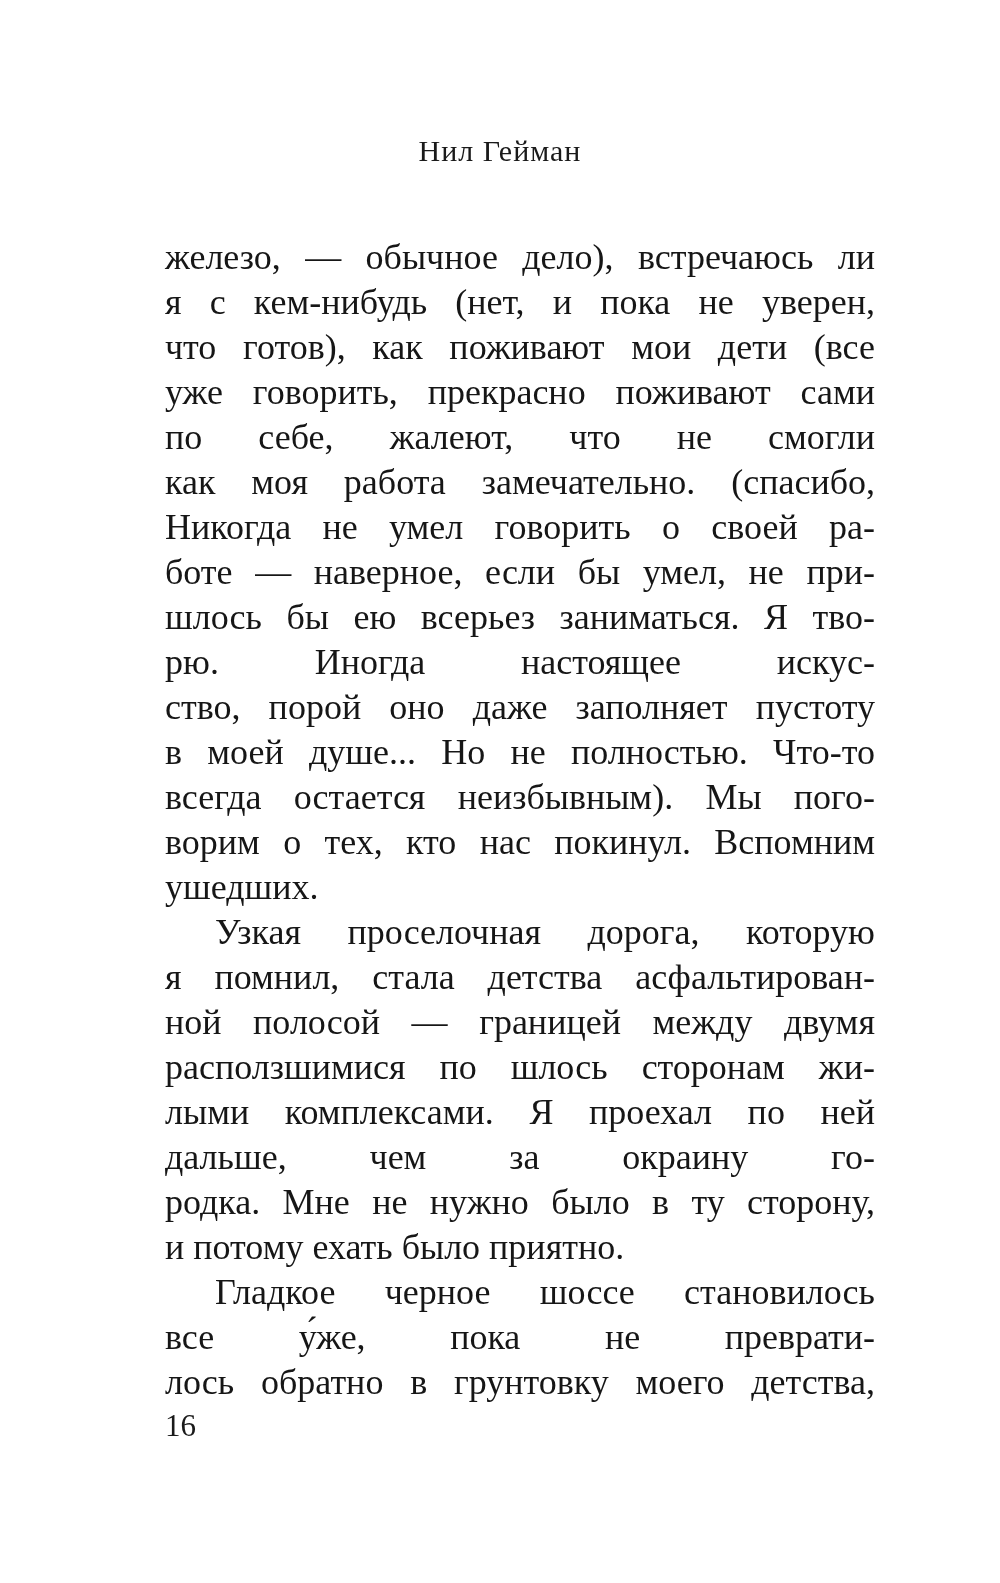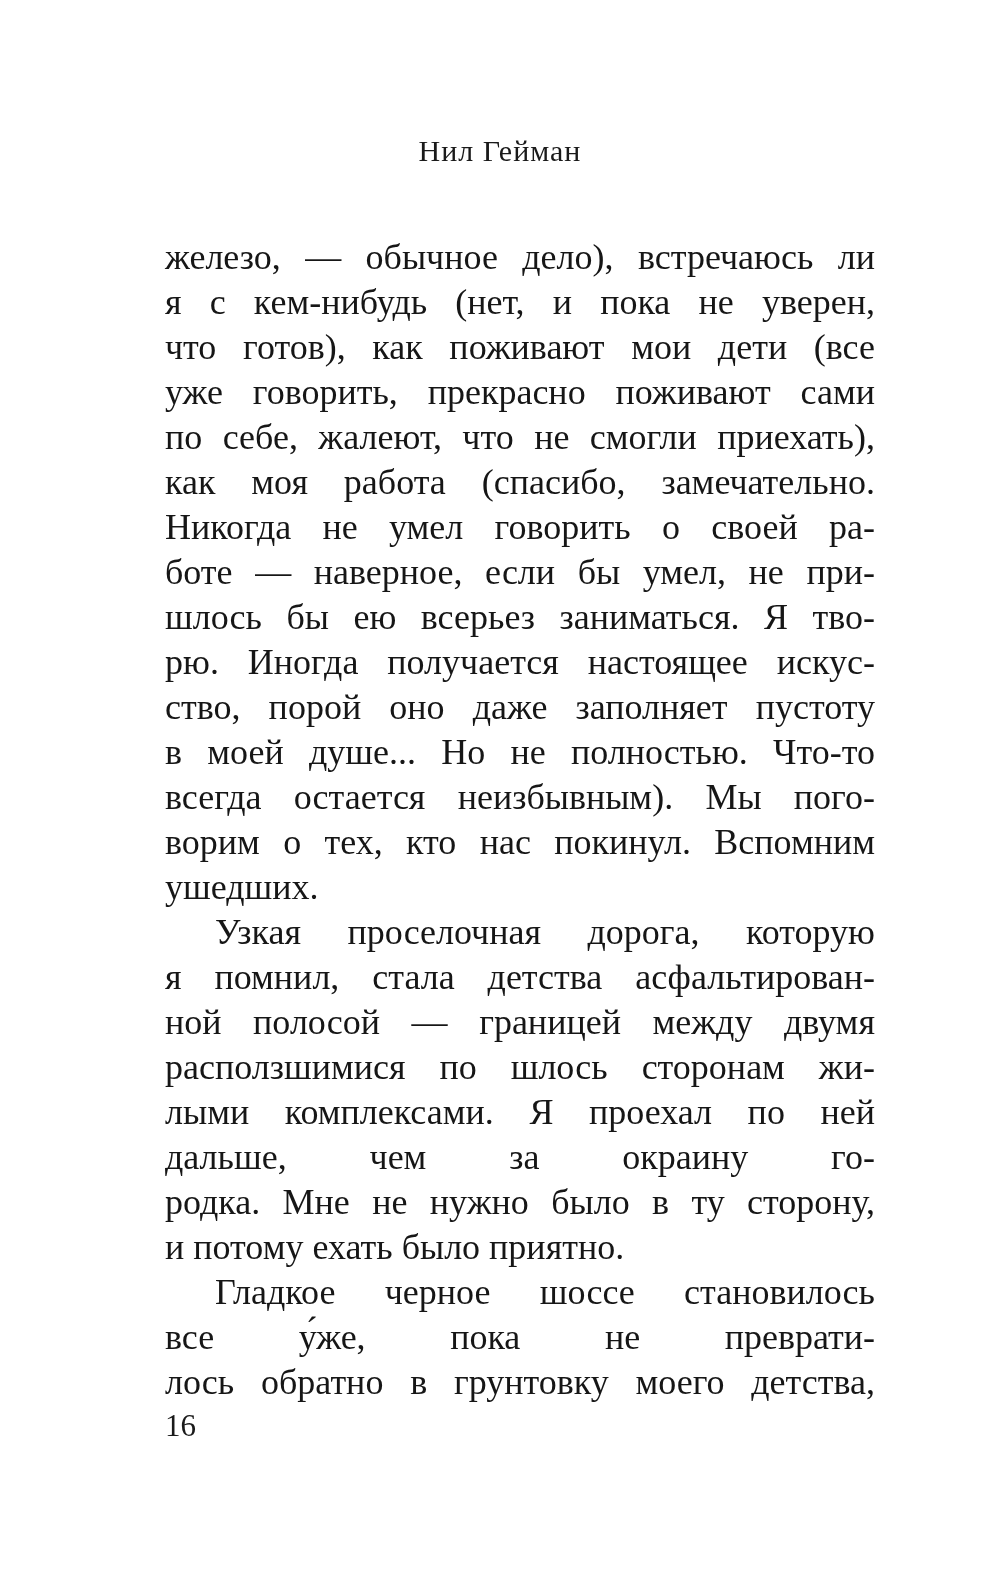--- a/index.html
+++ b/index.html
@@ -104,28 +104,27 @@
         <span>поживают</span>
         <span>сами</span>
       </div>
       <div class="line justify">
         <span>по</span>
         <span>себе,</span>
         <span>жалеют,</span>
         <span>что</span>
         <span>не</span>
         <span>смогли</span>
-        <span>приехать),</span>
       </div>
       <div class="line justify">
         <span>как</span>
         <span>моя</span>
         <span>работа</span>
+        <span>замечательно.</span>
         <span>(спасибо,</span>
-        <span>замечательно.</span>
       </div>
       <div class="line justify">
         <span>Никогда</span>
         <span>не</span>
         <span>умел</span>
         <span>говорить</span>
         <span>о</span>
         <span>своей</span>
         <span>ра-</span>
       </div>
@@ -144,21 +143,20 @@
         <span>бы</span>
         <span>ею</span>
         <span>всерьез</span>
         <span>заниматься.</span>
         <span>Я</span>
         <span>тво-</span>
       </div>
       <div class="line justify">
         <span>рю.</span>
         <span>Иногда</span>
-        <span>получается</span>
         <span>настоящее</span>
         <span>искус-</span>
       </div>
       <div class="line justify">
         <span>ство,</span>
         <span>порой</span>
         <span>оно</span>
         <span>даже</span>
         <span>заполняет</span>
         <span>пустоту</span>

